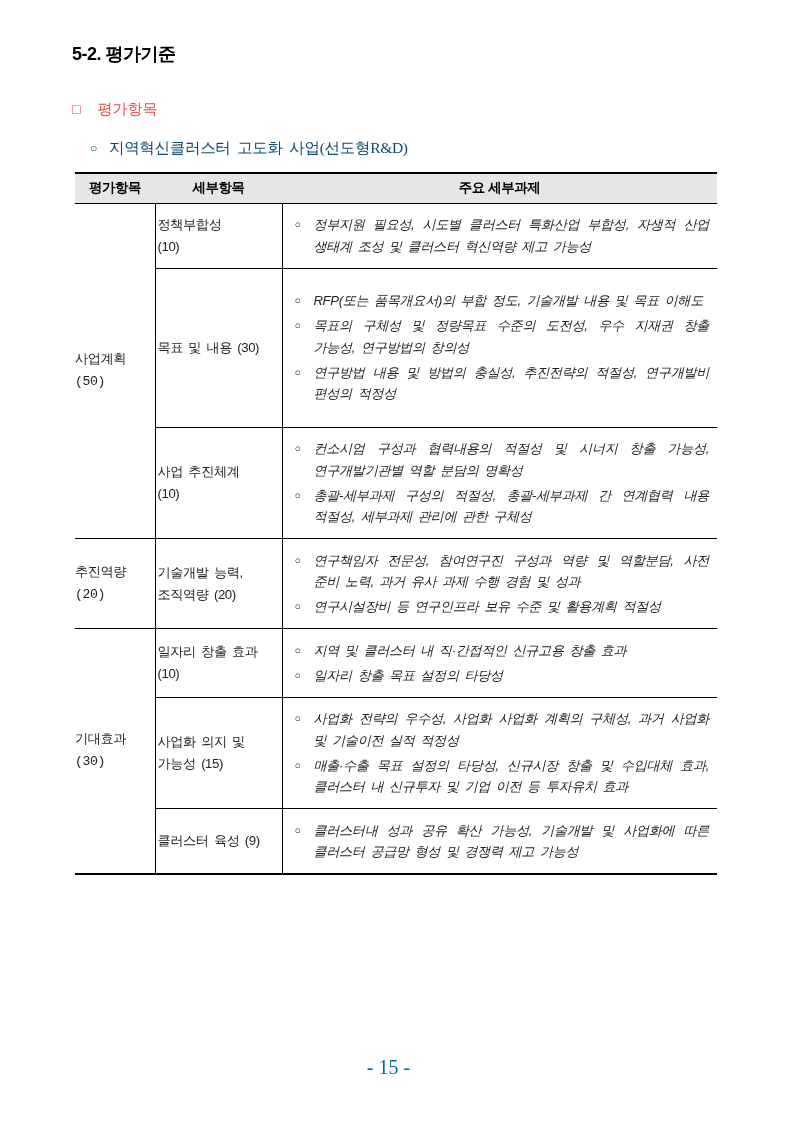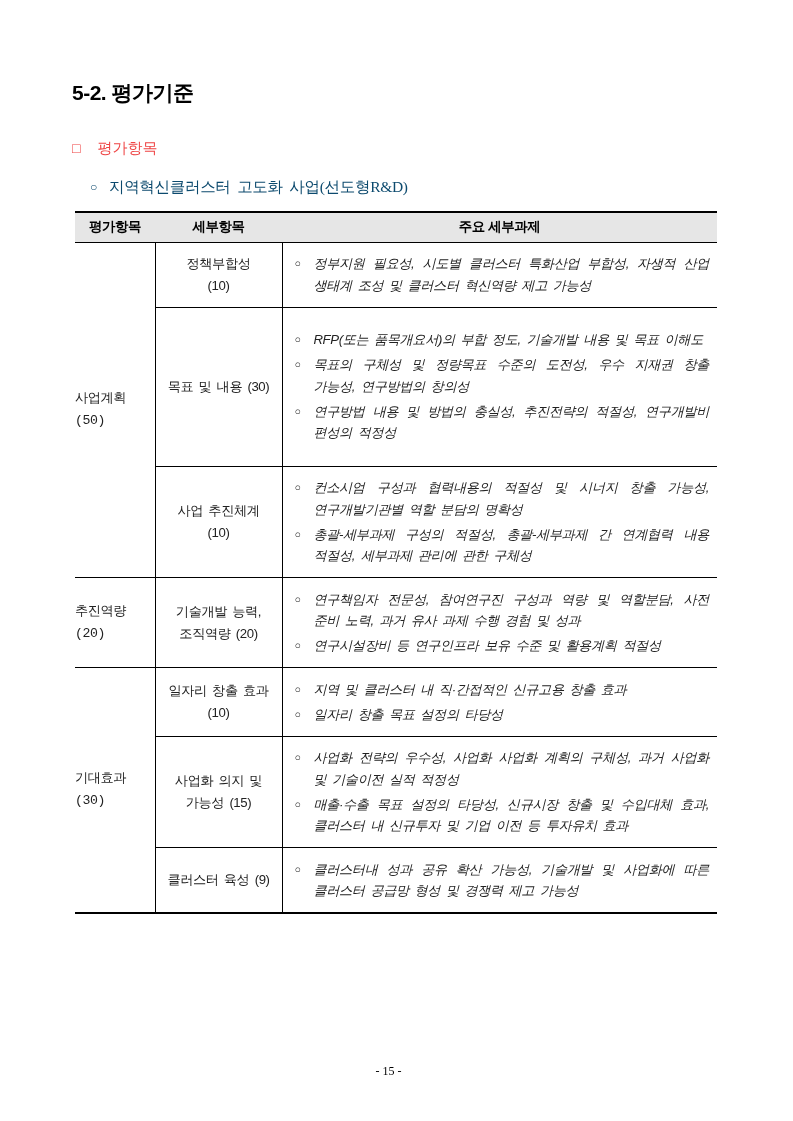--- a/index.html
+++ b/index.html
@@ -8,22 +8,22 @@
     position: relative;
     width: 793px;
     height: 1121px;
     margin: 0 auto;
     background: #ffffff;
     overflow: hidden;
     font-family: "Liberation Sans", sans-serif;
     color: #1c1c1c;
   }
   .doc-title {
-    margin: 81px 0 0 72px;
-    font-size: 21px;
+    margin: 42px 0 0 72px;
+    font-size: 18px;
     line-height: 24px;
     font-weight: bold;
     color: #000;
     letter-spacing: -0.5px;
   }
   .section-line {
     margin: 33px 0 0 72px;
     font-family: "Liberation Serif", serif;
     font-size: 15px;
     line-height: 20px;
@@ -70,21 +70,20 @@
     color: #222;
   }
   td.cat {
     line-height: 22px;
     word-spacing: 2px;
     font-family: Liberation Mono, monospace;
   }
   td.sub {
     border-left: 1.5px solid #000;
     border-right: 1.5px solid #000;
-    text-align: center;
     line-height: 22px;
     padding: 4px 2px;
     word-spacing: 2px;
   }
   td.main { padding: 7px 8px 7px 10px; }
   tr.g-start { border-top: 1.5px solid #000; }
   tr.s-start { border-top: 1px solid #000; }
   tr.rh53  { height: 53px; }
   tr.rh159 { height: 159px; }
   tr.rh98  { height: 98px; }
@@ -107,22 +106,22 @@
     word-break: keep-all;
     word-spacing: 2.5px;
     font-style: italic;
   }
   .page-number {
     position: absolute;
     left: 0; right: 16px;
     bottom: 42px;
     text-align: center;
     font-family: "Liberation Serif", serif;
-    font-size: 12px;
-    color: #000000;
+    font-size: 20px;
+    color: #0369a1;
   }
 </style>
 </head>
 <body>
 
 <div class="page">
 
   <div class="doc-title">5-2. 평가기준</div>
 
   <div class="section-line">

